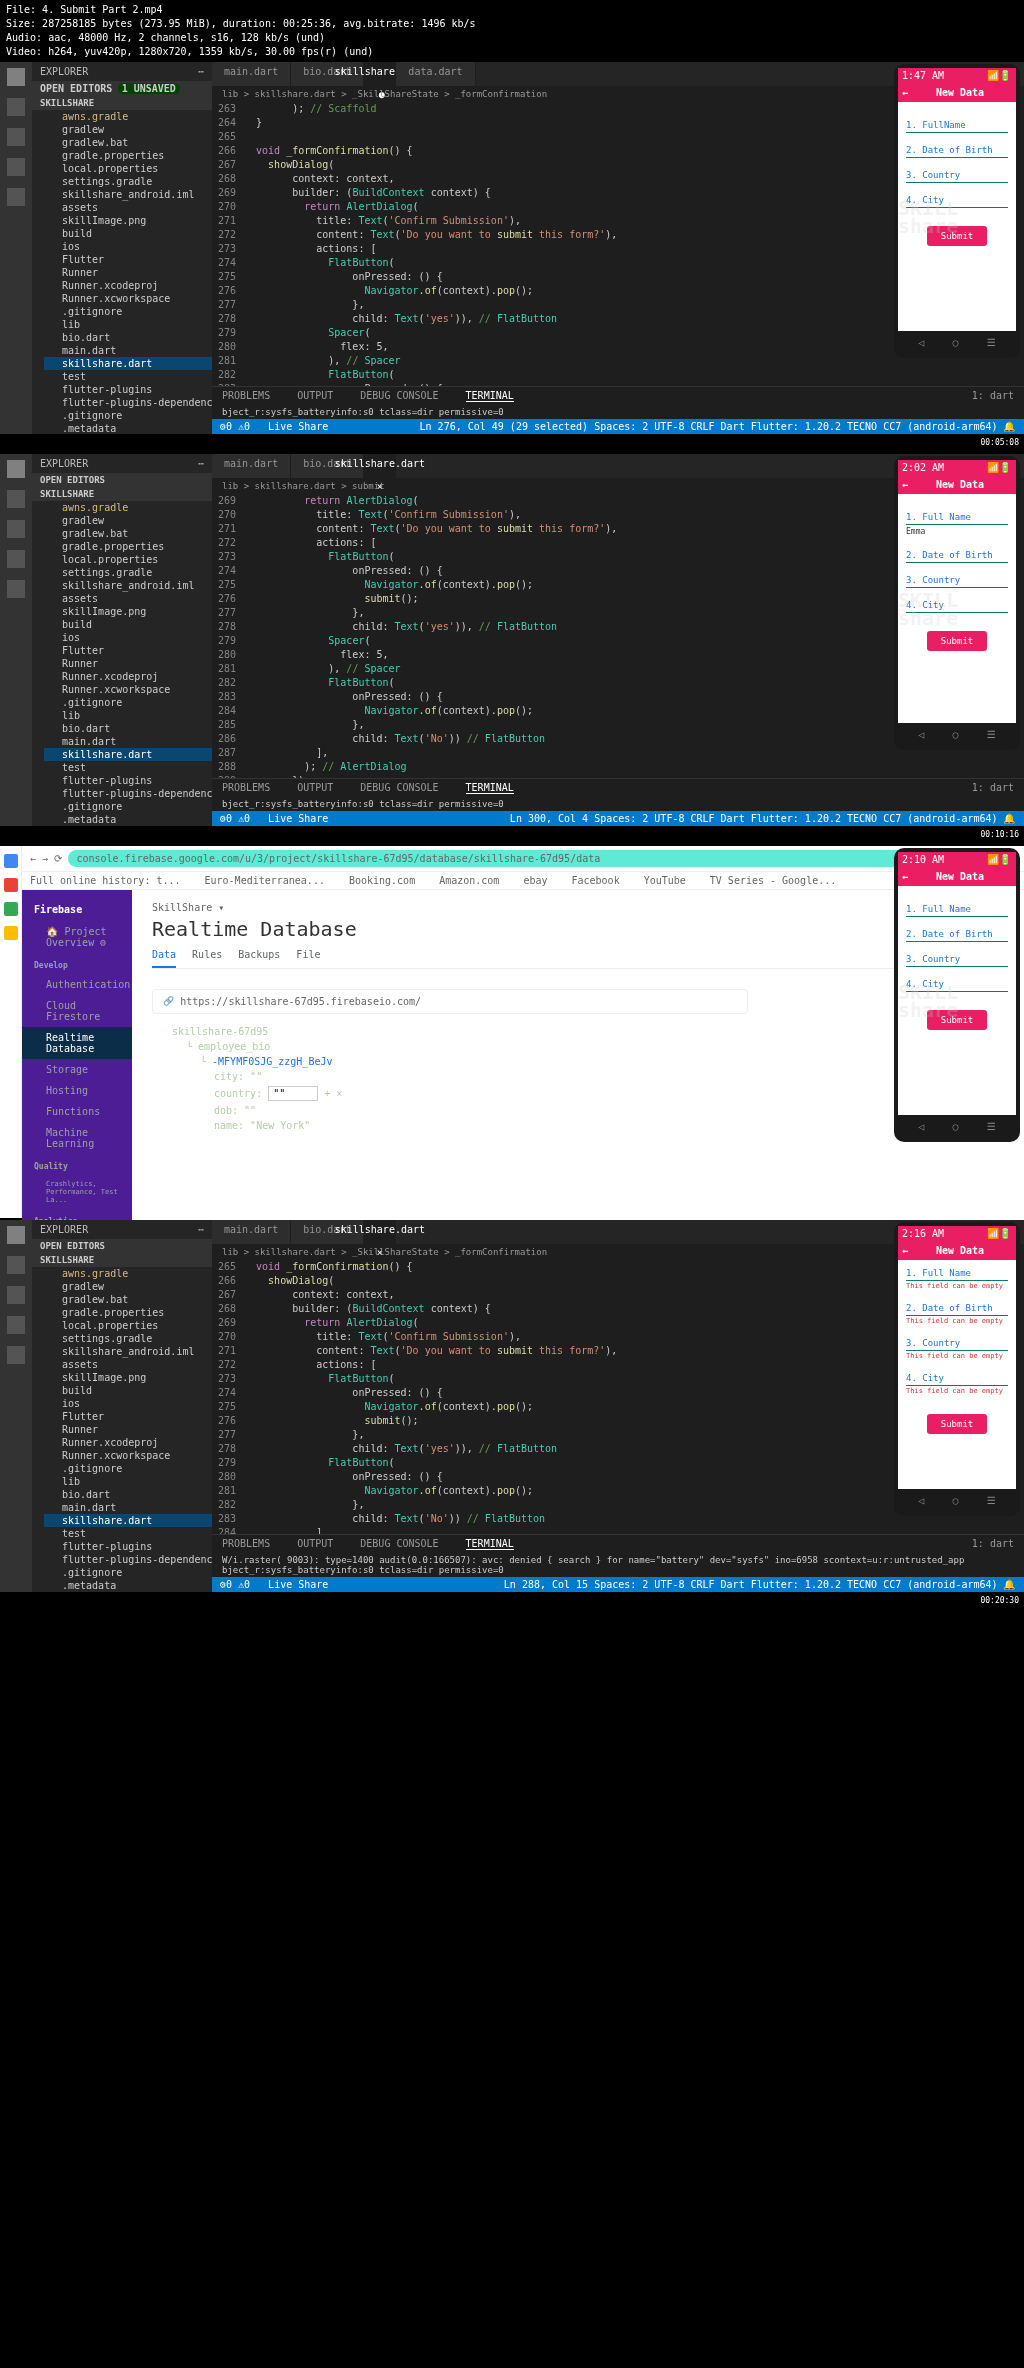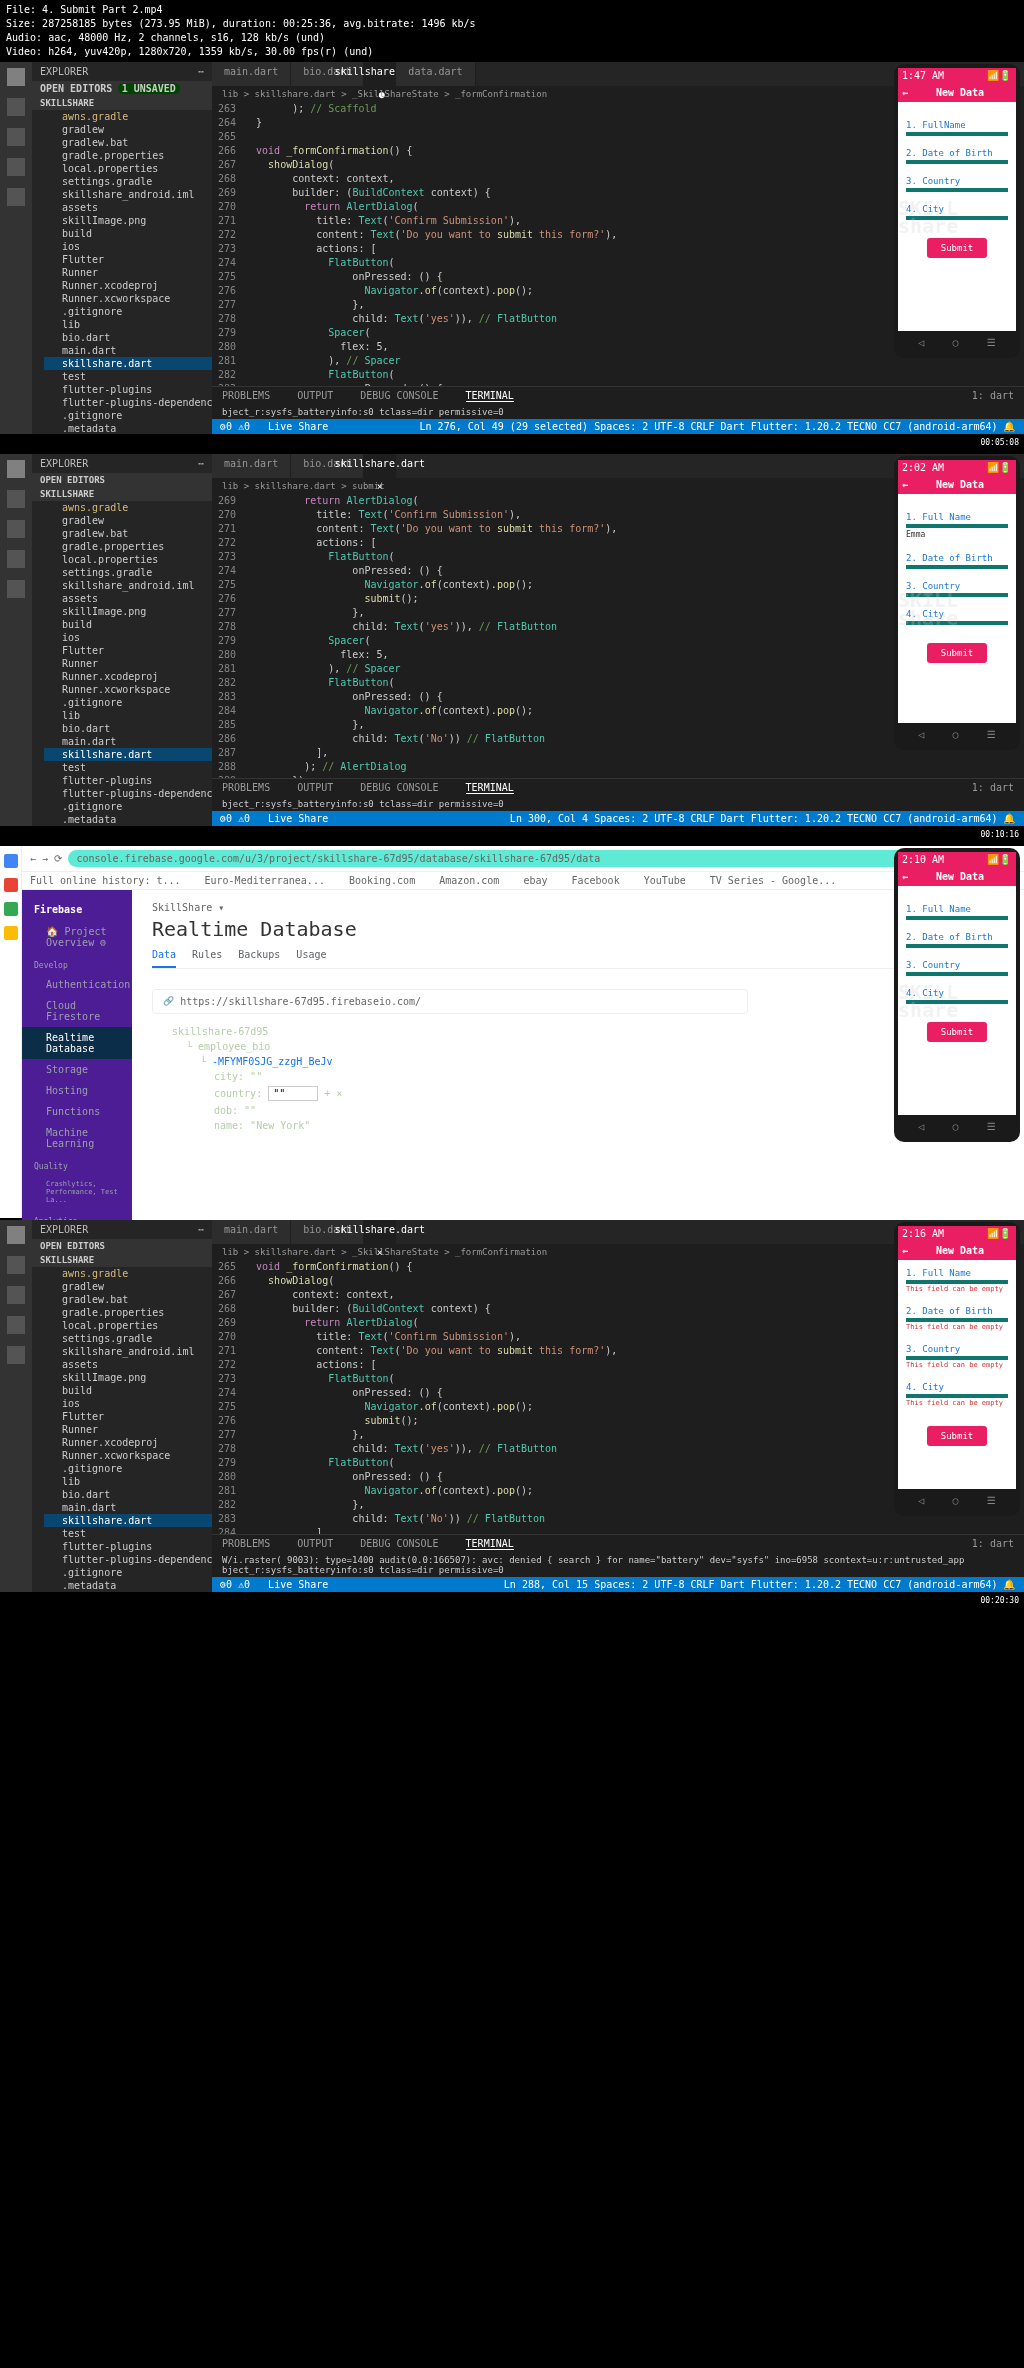--- a/index.html
+++ b/index.html
@@ -31,21 +31,21 @@
 .term-tabs .on{color:#fff;border-bottom:1px solid #fff}
 .term-out{padding:2px 10px;font-size:9px;color:#ccc}
 .status{display:flex;justify-content:space-between;background:#007acc;color:#fff;padding:2px 8px;font-size:9px}
 .status-l,.status-r{display:flex;gap:18px}
 .phone{position:absolute;right:4px;top:2px;width:126px;height:294px;background:#1a1a1a;border-radius:10px;padding:4px;display:flex;flex-direction:column}
 .pstat{background:#e91e63;color:#fff;font-size:7px;padding:2px 4px;display:flex;justify-content:space-between}
 .pbar{background:#e91e63;color:#fff;text-align:center;padding:4px;font-size:10px;font-weight:bold;display:flex;align-items:center}
 .pbar .bk{margin-right:auto}
 .pbar .t{margin-right:auto;color:#fff}
 .pbody{background:#fff;flex:1;padding:6px 8px;position:relative}
-.fld{color:#1976d2;font-size:9px;margin-top:12px;border-bottom:4px solid #0f766e;padding-bottom:2px}
+.fld{color:#1976d2;font-size:9px;margin-top:12px;border-bottom:1px solid #0f766e;padding-bottom:2px}
 .fld:first-child{margin-top:4px}
 .inp{color:#333;font-size:8px;padding:2px 0}
 .err{color:#d32f2f;font-size:7px;padding:1px 0}
 .btn{background:#e91e63;color:#fff;padding:5px 14px;border-radius:3px;font-size:9px;margin:18px auto 0;display:block;width:fit-content}
 .wm{position:absolute;right:0;top:50%;transform:translateY(-50%);color:#ccc;font-size:20px;font-weight:bold;opacity:.25;line-height:.9}
 .pnav{background:#1a1a1a;display:flex;justify-content:space-around;padding:6px;color:#888}
 .ts{position:absolute;right:4px;bottom:-14px;color:#fff;font-size:8px;background:#000;padding:1px}
 
 
 .browser{display:flex;background:#fff;height:372px;position:relative;margin-bottom:2px}
@@ -53,21 +53,21 @@
 .bnav .i{width:14px;height:14px;background:#4285f4;border-radius:2px}
 .bmain{flex:1;display:flex;flex-direction:column}
 .burl{display:flex;align-items:center;padding:4px 8px;gap:6px;border-bottom:1px solid #eee;font-size:9px;color:#666}
 .burl .addr{flex:1;background:#5eead4;padding:3px 8px;border-radius:10px}
 .bbook{display:flex;gap:24px;padding:3px 8px;font-size:8px;color:#666;border-bottom:1px solid #eee}
 .fb{display:flex;flex:1}
 .fbside{width:110px;background:#4c1d95;color:#fff;padding:8px 0;font-size:9px}
 .fbside .h{padding:6px 12px;font-weight:bold}
 .fbside .it{padding:5px 12px 5px 24px;color:#9aa0a6}
 .fbside .it.sel{background:#0c2d48;color:#fff}
-.fbside .sh{padding:8px 12px 4px;font-size:8px;color:#9aa0a6;font-weight:normal}
+.fbside .sh{padding:8px 12px 4px;font-size:8px;color:#9aa0a6;font-weight:bold}
 .fbmain{flex:1;padding:12px 20px;background:#fff}
 .fbmain .bc{font-size:10px;color:#666;margin-bottom:4px}
 .fbmain h1{font-size:20px;font-weight:500;color:#333;margin-bottom:8px}
 .fbtabs{display:flex;gap:16px;border-bottom:1px solid #eee;font-size:10px;color:#5f6368;margin-bottom:20px}
 .fbtabs .on{color:#1a73e8;border-bottom:2px solid #1a73e8;padding-bottom:6px}
 .fbtabs span{padding-bottom:6px}
 .dburl{border:1px solid #eee;border-radius:4px;padding:6px 10px;font-size:9px;color:#666;display:flex;gap:6px;width:70%}
 .dbtree{padding:10px 20px;font-size:10px;color:#333}
 .dbtree .n{padding:2px 0 2px 0}
 .dbtree .c1{padding-left:14px}
@@ -404,21 +404,21 @@
           <span>Upgrade</span>
         </div>
       </div>
       <div class="fbmain">
         <div class="bc">SkillShare ▾</div>
         <h1>Realtime Database</h1>
         <div class="fbtabs">
           <span class="on">Data</span>
           <span>Rules</span>
           <span>Backups</span>
-          <span>Usage</span>
+          <span>File</span>
         </div>
         <div class="dburl">🔗 <span>https://skillshare-67d95.firebaseio.com/</span></div>
         <div class="dbtree">
           <div class="n">skillshare-67d95</div>
           <div class="n c1">└ <span>employee_bio</span></div>
           <div class="n c2">└ <span style="color:#1a73e8">-MFYMF0SJG_zzgH_BeJv</span></div>
           <div class="n c3">city: ""</div>
           <div class="n c3"><span>country:</span> <input class="dbinp" value="&quot;&quot;" style=""> + ×</div>
           <div class="n c3">dob: ""</div>
           <div class="n c3">name: "New York"</div>

